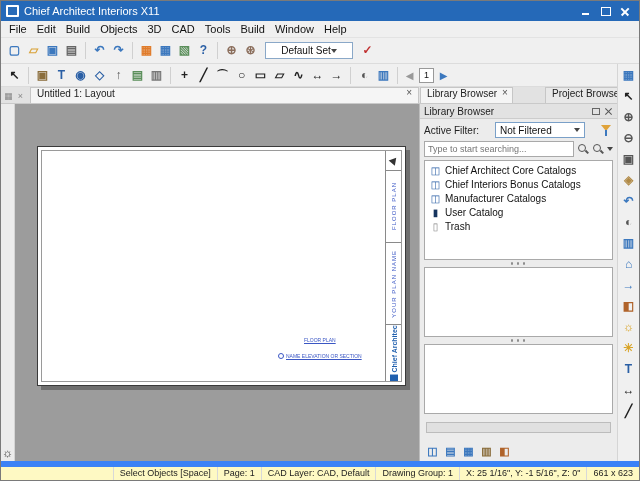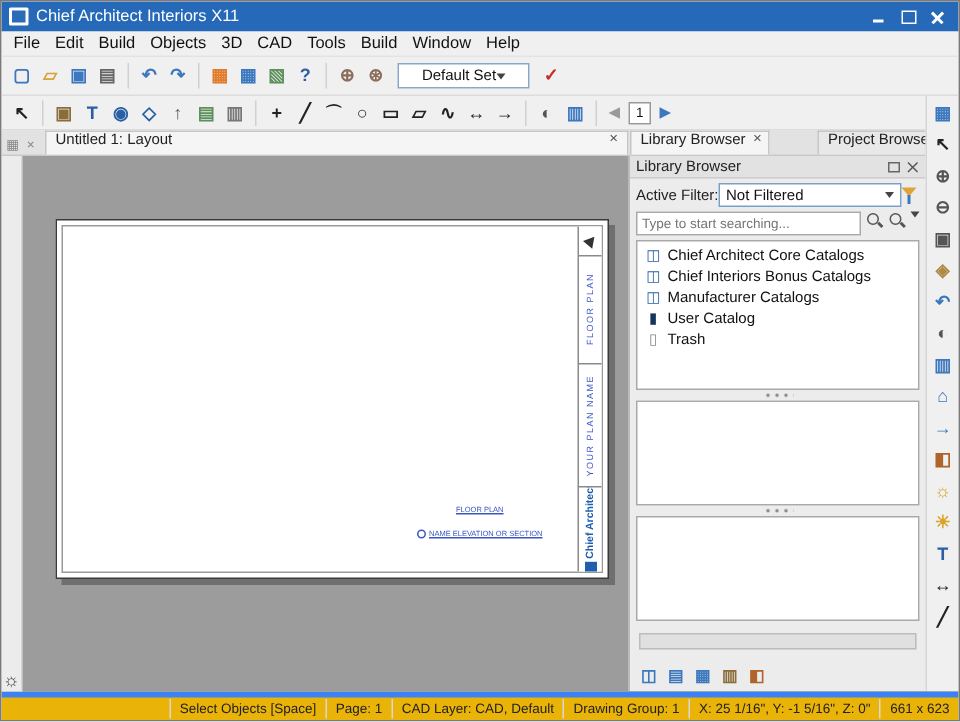--- a/index.html
+++ b/index.html
@@ -92,51 +92,51 @@
 
   
   .panel-header{height:15px;display:flex;align-items:center;padding:0 4px;background:#e2e2e2;
                 border-bottom:1px solid #cccccc;flex:0 0 auto;}
   .panel-title{font-size:10px;color:#222;flex:1;}
   .ph-float{width:8px;height:7px;border:1px solid #666;margin-right:4px;}
   .ph-close{position:relative;width:9px;height:9px;}
   .ph-close::before,.ph-close::after{content:"";position:absolute;left:0;top:4px;width:9px;height:1px;background:#555;}
   .ph-close::before{transform:rotate(45deg);} .ph-close::after{transform:rotate(-45deg);}
 
-  .filter-row{display:flex;align-items:center;padding:3px 4px;gap:0;flex:0 0 auto;}
+  .filter-row{display:flex;align-items:center;padding:3px 4px;gap:16px;flex:0 0 auto;}
   .filter-label{font-size:10px;color:#222;white-space:nowrap;}
   .filter-combo{flex:1;height:16px;background:#fff;border:1px solid #7aa0c8;display:flex;
                 align-items:center;justify-content:space-between;padding:0 4px;font-size:10px;color:#111;}
   .funnel{position:relative;width:12px;height:13px;flex:0 0 auto;}
   .funnel::before{content:"";position:absolute;top:1px;left:0;border-left:5px solid transparent;
                   border-right:5px solid transparent;border-top:6px solid #e0a33a;}
   .funnel::after{content:"";position:absolute;top:6px;left:4px;width:2px;height:6px;background:#3c78be;}
 
-  .search-row{display:flex;align-items:flex-start;padding:0 4px 3px 4px;gap:3px;flex:0 0 auto;}
+  .search-row{display:flex;align-items:center;padding:0 4px 3px 4px;gap:3px;flex:0 0 auto;}
   .search-input{flex:1;height:16px;border:1px solid #a9a9a9;font-size:9px;padding:0 3px;color:#444;
                 font-family:"Liberation Sans",sans-serif;background:#fff;}
   .mag{width:12px;height:12px;position:relative;flex:0 0 auto;}
   .mag::before{content:"";position:absolute;left:1px;top:1px;width:6px;height:6px;border:1.5px solid #555;border-radius:50%;}
   .mag::after{content:"";position:absolute;left:8px;top:8px;width:4px;height:1.5px;background:#555;transform:rotate(45deg);}
 
   .tree-box{margin:0 4px;background:#fff;border:1px solid #a9a9a9;height:100px;padding:2px 0;
             overflow:hidden;flex:0 0 auto;}
   .tree-item{display:flex;align-items:center;gap:4px;height:14px;padding:0 5px;font-size:10px;color:#111;}
   .tree-ico{font-size:10px;width:11px;text-align:center;line-height:11px;}
 
   .splitter{height:7px;display:flex;align-items:center;justify-content:center;flex:0 0 auto;}
   .splitter-handle{width:20px;height:3px;background:radial-gradient(circle,#8d8d8d 1px,transparent 1.4px);
                    background-size:6px 3px;background-repeat:repeat-x;}
   .preview{margin:0 4px;background:#fff;border:1px solid #a9a9a9;height:70px;flex:0 0 auto;}
   .mini-strip{margin:8px 6px 0 6px;height:11px;background:#e0e0e0;border:1px solid #bcbcbc;flex:0 0 auto;}
   .panel-toolbar{margin-top:auto;height:20px;display:flex;align-items:center;padding:0 4px;gap:1px;flex:0 0 auto;}
   .panel-toolbar .ico{width:17px;height:17px;font-size:11px;}
 
   
-  .statusbar{height:19px;display:flex;align-items:center;background:#eab308;border-top:4px solid #3b82f6;
+  .statusbar{height:19px;display:flex;align-items:center;background:#fef9c3;border-top:6px solid #3b82f6;
              font-size:9px;color:#222;flex:0 0 auto;}
   .sb-spacer{flex:1;}
   .sb-cell{padding:0 6px;border-left:1px solid #d8d8d8;height:13px;line-height:13px;white-space:nowrap;}
 </style>
 </head>
 <body>
 
 <div class="app">
 
   <div class="titlebar">

